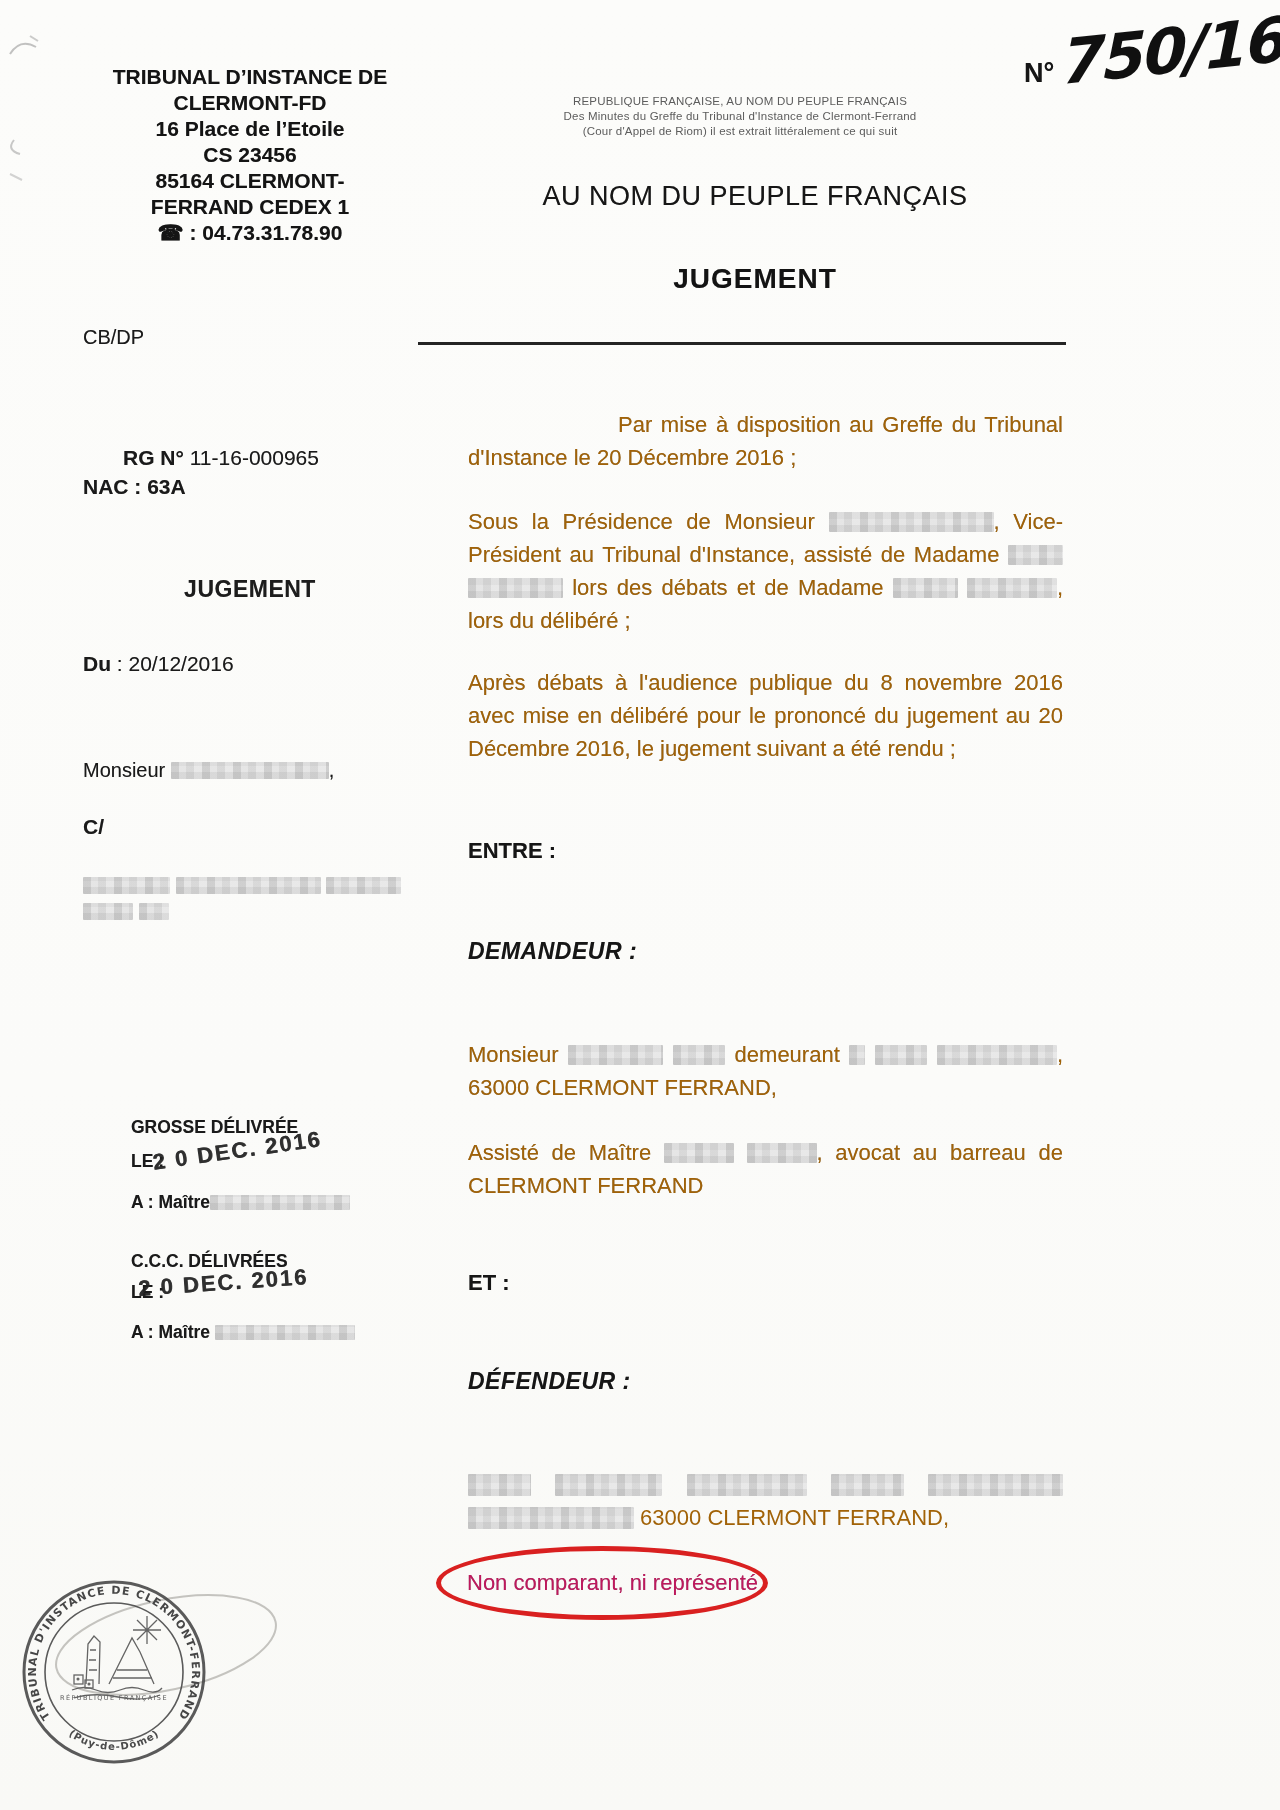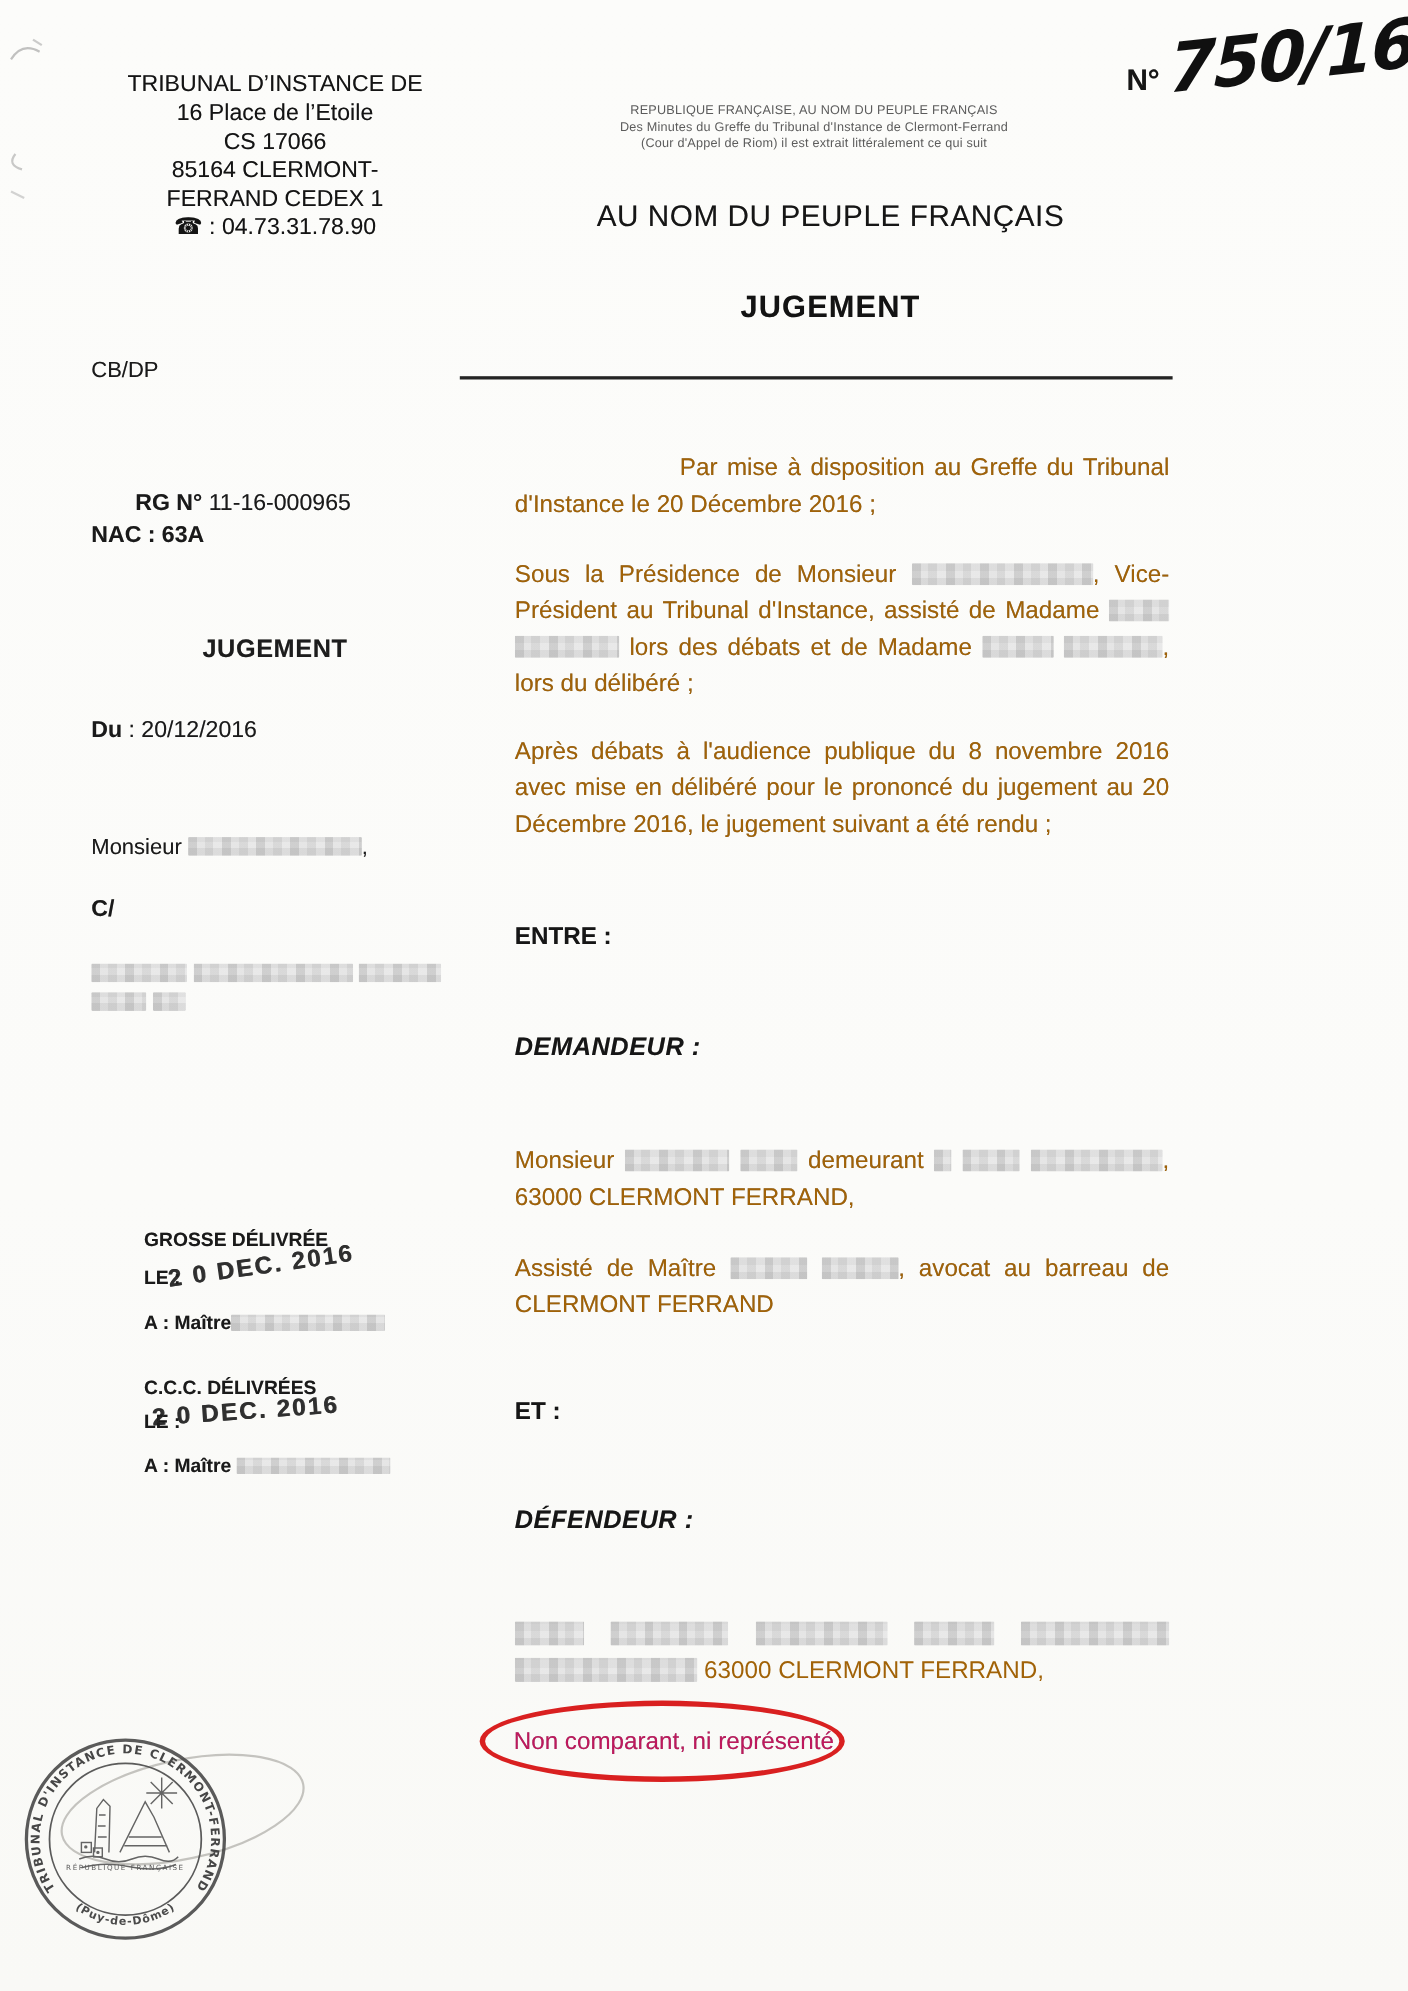--- a/index.html
+++ b/index.html
@@ -7,21 +7,21 @@
     width:1280px;height:1810px;position:relative;overflow:hidden;
     background:linear-gradient(180deg,#fcfcfa 0%,#fbfbf9 60%,#f9f9f6 100%);
     font-family:"Liberation Sans", sans-serif;
     color:#1d1d1d;
   }
   .abs{position:absolute;}
   .scan{text-shadow:0 0 .5px rgba(50,50,50,.45);}
 
   
   .court-address{left:70px;top:64px;width:360px;text-align:center;
-    font-weight:400;font-size:21px;line-height:26px;color:#141414;}
+    font-weight:700;font-size:21px;line-height:26px;color:#141414;}
   
   .minutes{left:505px;top:94px;width:470px;text-align:center;
     font-size:11.5px;line-height:15px;color:#5c5c5c;letter-spacing:.2px;}
   
   .case-no-label{left:1024px;top:58px;font-size:27px;font-weight:700;color:#161616;}
   .case-no-value{left:1062px;top:14px;font-size:62px;font-weight:700;font-style:italic;
     font-family:"DejaVu Sans", sans-serif;letter-spacing:-2px;color:#101010;
     transform:rotate(-6deg) skewX(-7deg);}
   
   .h-main{left:460px;top:181px;width:590px;text-align:center;font-size:27px;letter-spacing:.5px;color:#161616;}
@@ -85,22 +85,23 @@
 
 <svg class="abs" style="left:4px;top:34px;" width="54" height="170">
   <path d="M6 20 Q16 4 32 13" stroke="#8f8f8f" stroke-width="2" fill="none" opacity=".55"></path>
   <path d="M26 2 L34 7" stroke="#9a9a9a" stroke-width="2" fill="none" opacity=".5"></path>
   <path d="M10 106 Q2 116 16 120" stroke="#949494" stroke-width="2" fill="none" opacity=".5"></path>
   <path d="M6 140 L18 146" stroke="#a0a0a0" stroke-width="2" fill="none" opacity=".45"></path>
 </svg>
 
 <div class="abs scan court-address">
   <div>TRIBUNAL D’INSTANCE DE</div>
+  <div>CLERMONT-FD</div>
   <div>16 Place de l’Etoile</div>
-  <div>CS 17066</div>
+  <div>CS 23456</div>
   <div>85164 CLERMONT-</div>
   <div>FERRAND CEDEX 1</div>
   <div>☎ : 04.73.31.78.90</div>
 </div>
 
 <div class="abs minutes">
   <div>REPUBLIQUE FRANÇAISE, AU NOM DU PEUPLE FRANÇAIS</div>
   <div>Des Minutes du Greffe du Tribunal d'Instance de Clermont-Ferrand</div>
   <div>(Cour d'Appel de Riom) il est extrait littéralement ce qui suit</div>
 </div>

